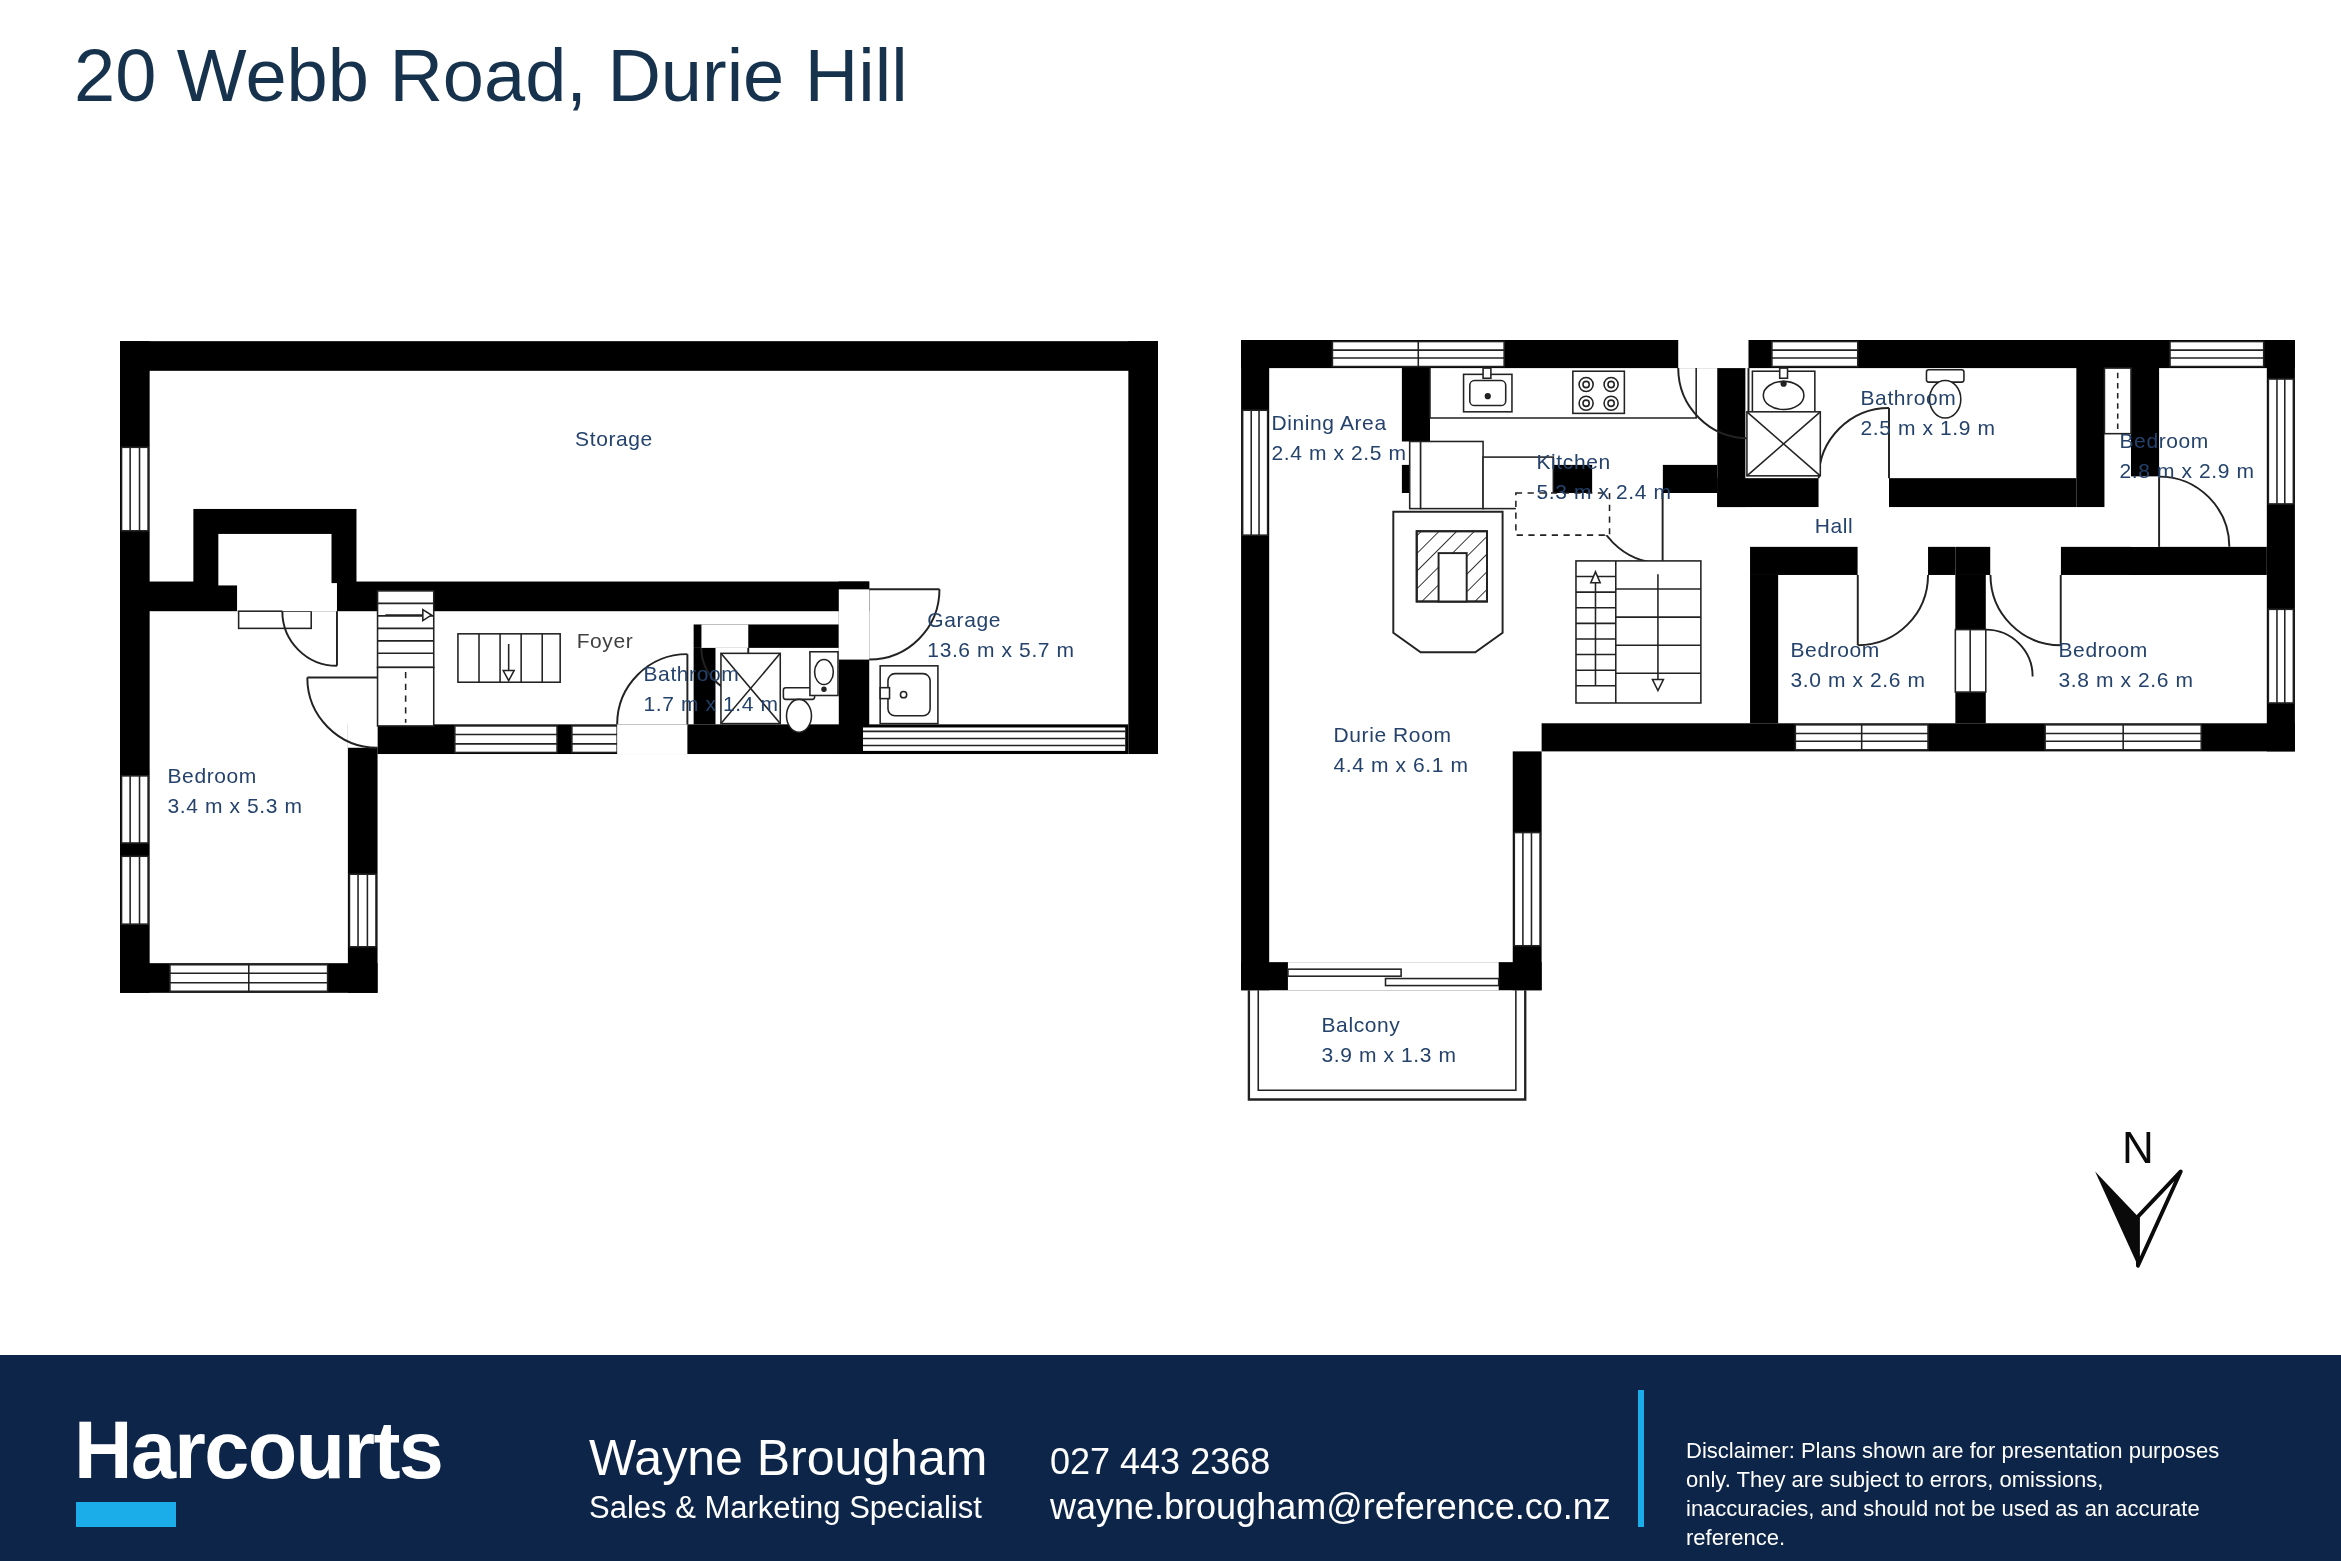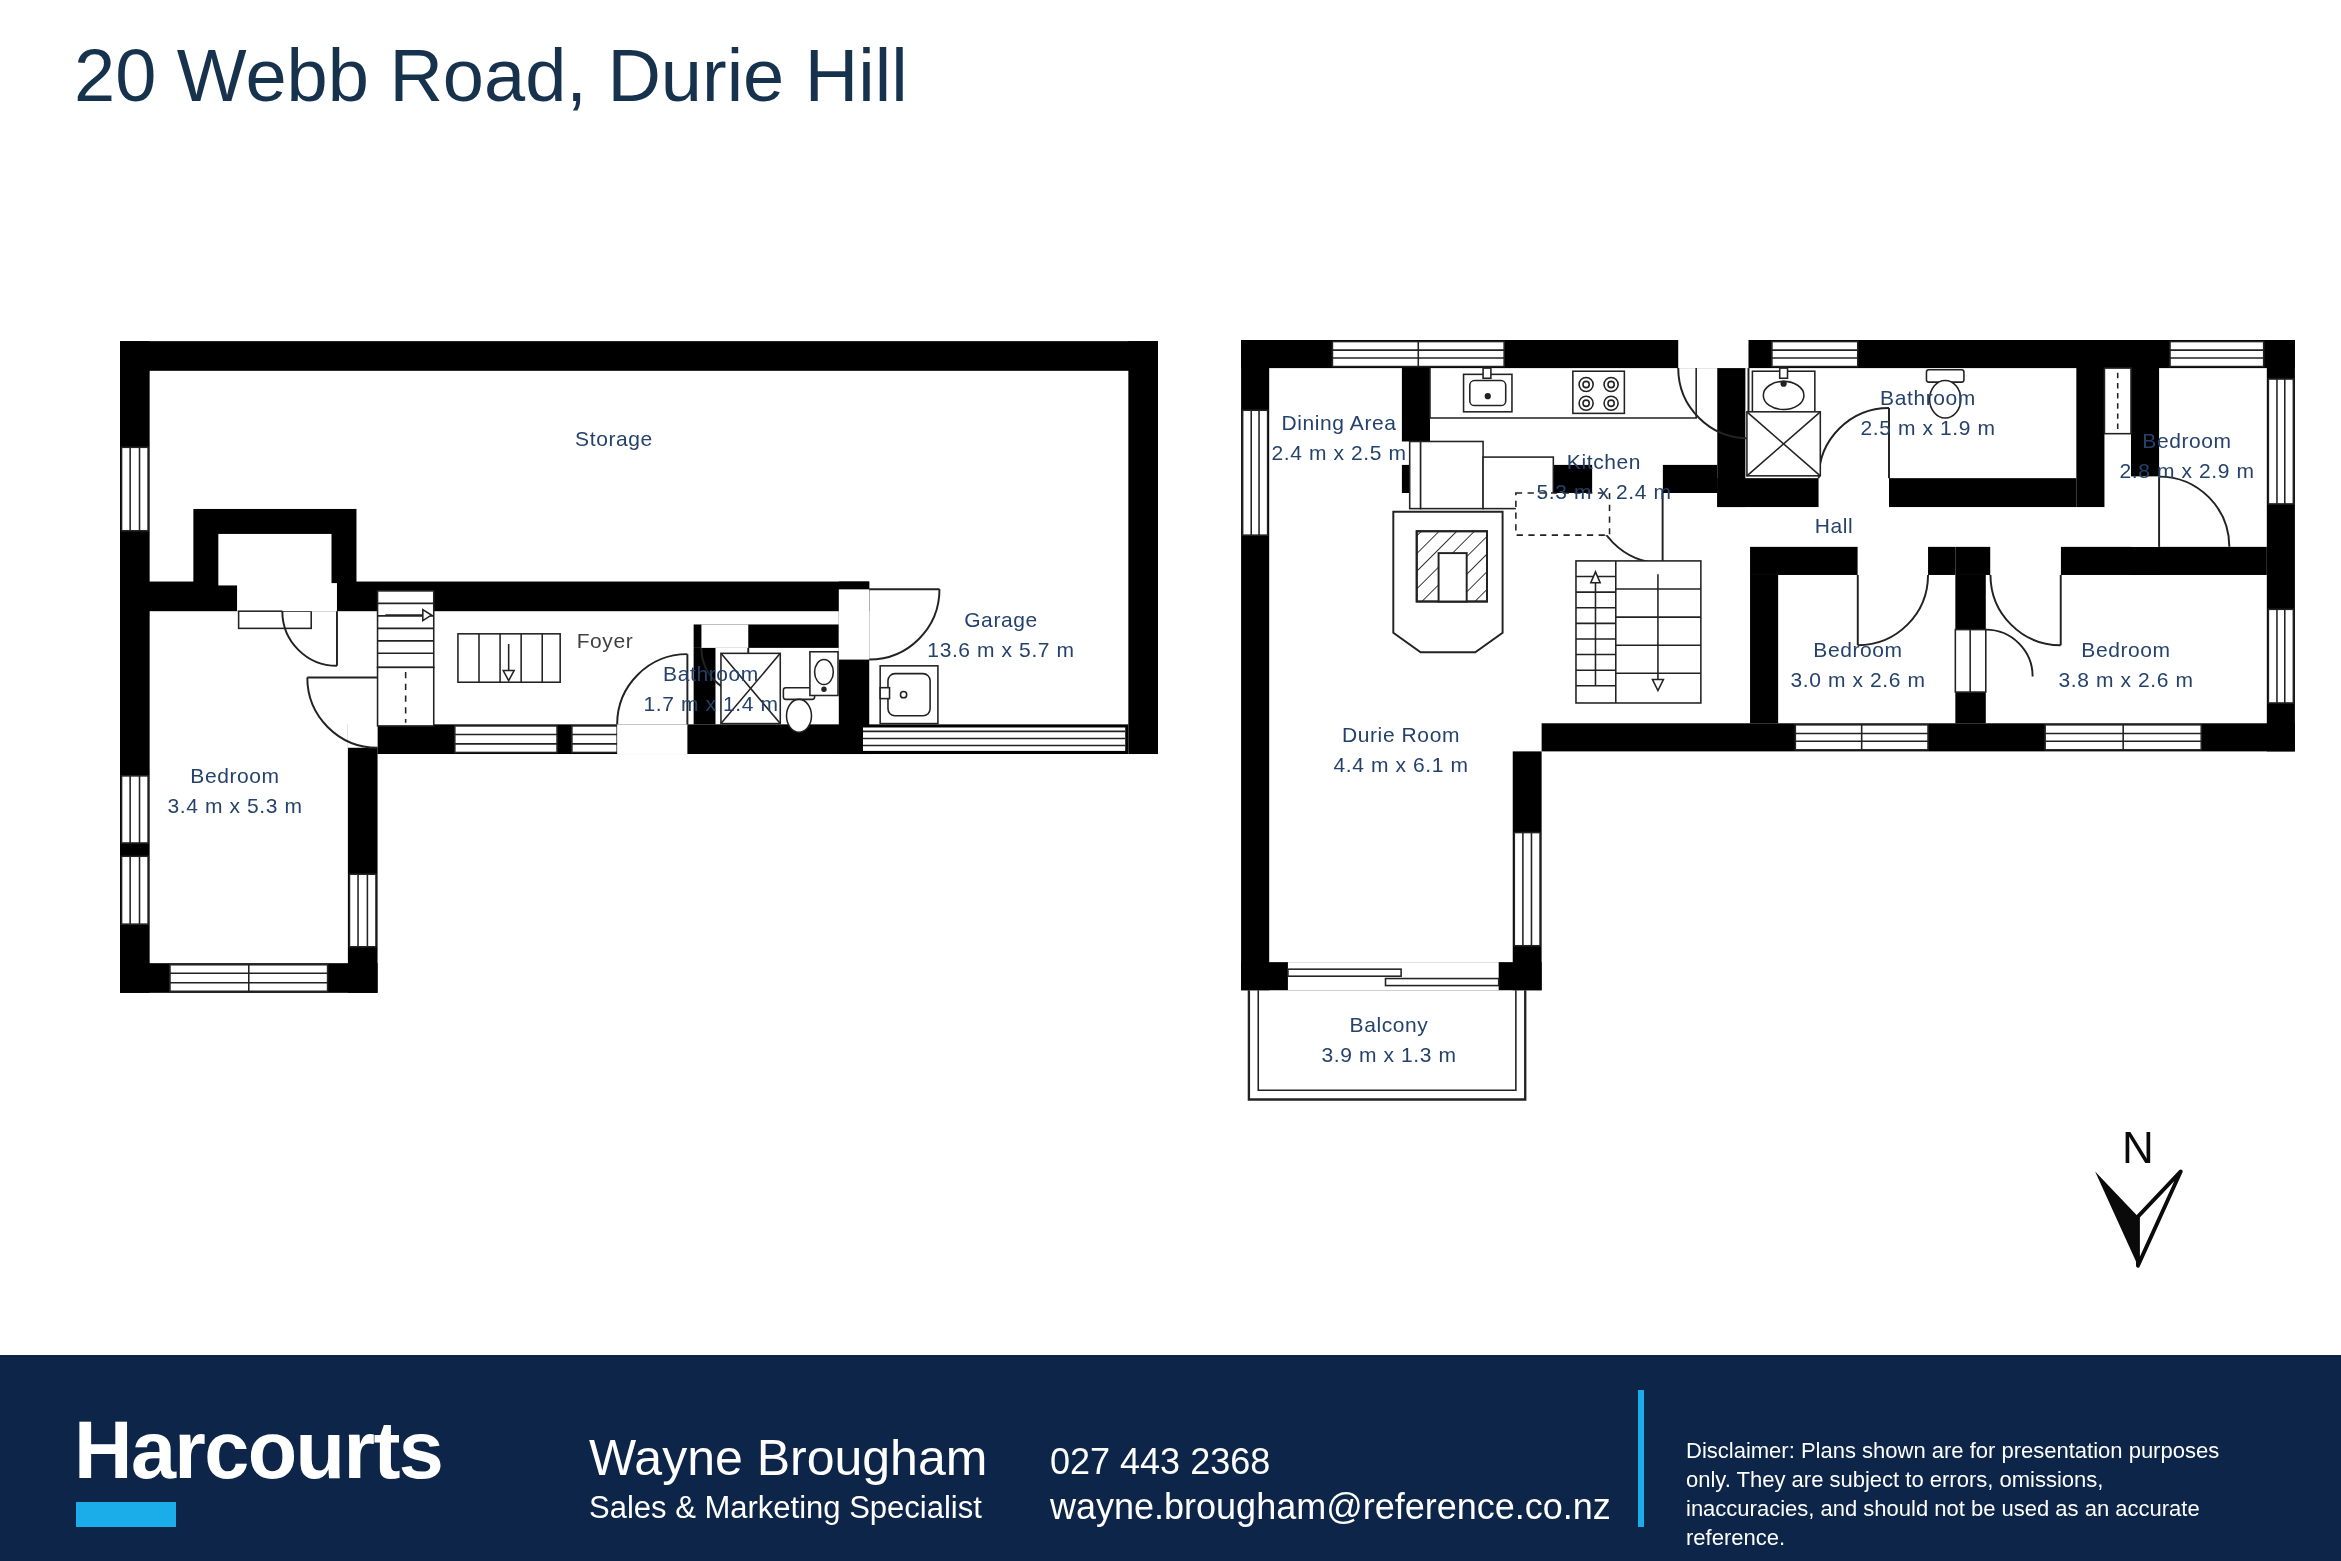--- a/index.html
+++ b/index.html
@@ -8,21 +8,21 @@
     font-family:"Liberation Sans", sans-serif;overflow:hidden;
   }
   .page-title{
     position:absolute;left:74px;top:33px;
     font-size:74px;font-weight:300;letter-spacing:0px;color:#16324d;
   }
   .plan{position:absolute;}
   .plan svg{display:block;}
   .room-label{
     position:absolute;transform:translate(-50%,-50%);
-    text-align:center;color:#24426b;font-size:21px;line-height:1.45;
+    color:#24426b;font-size:21px;line-height:1.45;
     letter-spacing:0.6px;white-space:nowrap;font-weight:500;
   }
   .room-label .dims{display:block;}
   .compass{position:absolute;left:2077px;top:1123px;width:125px;height:156px;}
   .compass .n-label{
     position:absolute;left:61px;top:0px;transform:translateX(-50%);
     font-size:44px;color:#0a0a0a;font-weight:500;
   }
   .compass svg{position:absolute;left:0;top:43px;}
   .footer{

